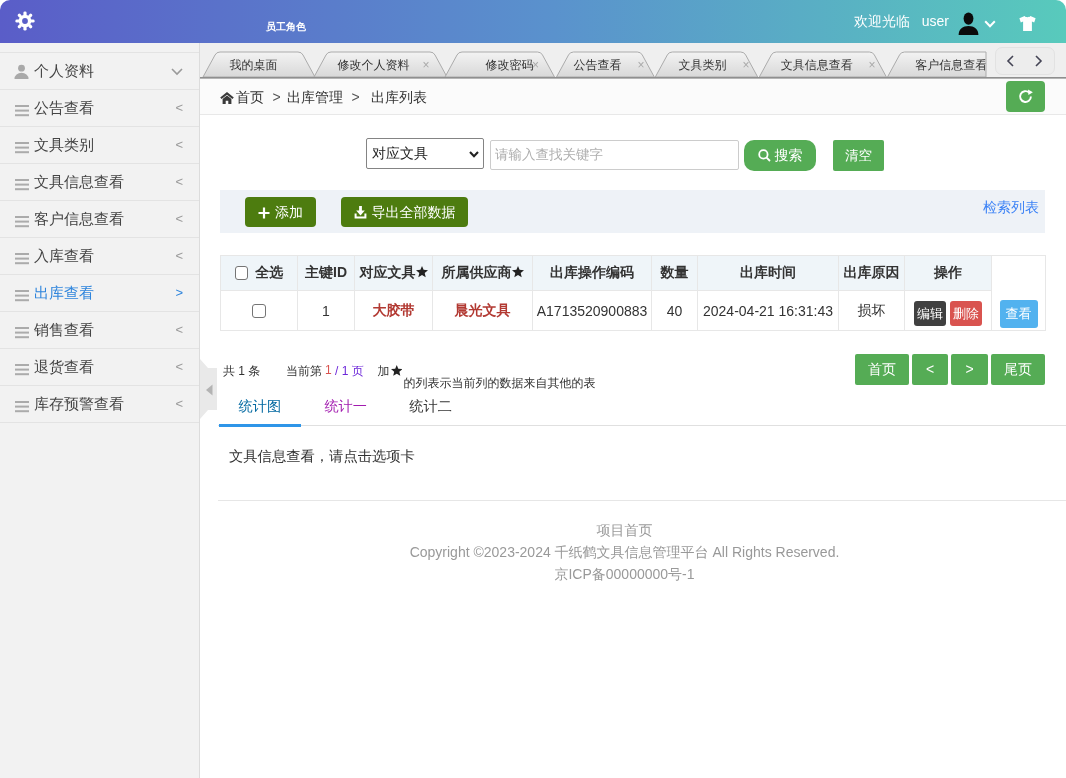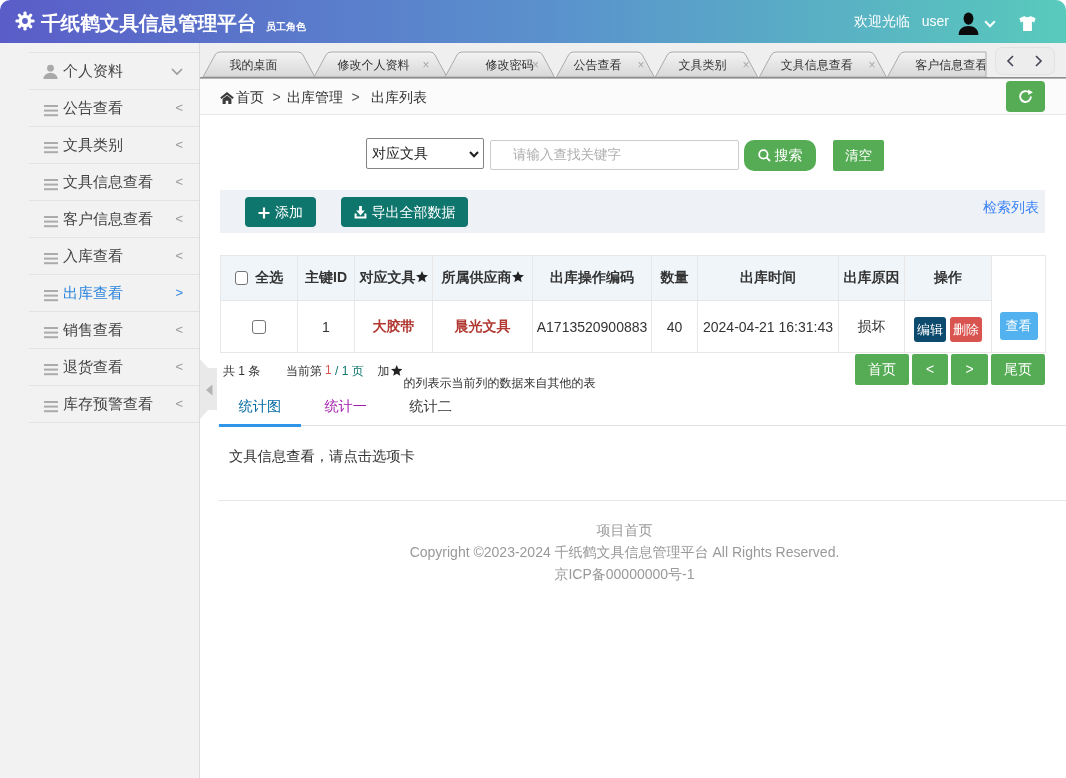--- a/index.html
+++ b/index.html
@@ -8,21 +8,21 @@
   .abs{position:absolute;}
   
   #hdr{left:0;top:0;width:1066px;height:43px;
     background:linear-gradient(90deg,#5a5dc8 0%,#5a92cd 52%,#58cabc 100%);
     border-radius:10px 10px 0 0;color:#fff;}
   #hdr .title{position:absolute;left:41px;top:10px;font-size:19.6px;font-weight:600;}
   #hdr .role{position:absolute;left:266px;top:19.5px;font-size:10px;font-weight:bold;}
   #hdr .welcome{position:absolute;left:854px;top:13px;font-size:14px;}
   
   #side{left:0;top:43px;width:199px;height:735px;background:#f2f2f2;border-right:1px solid #dcdcdc;}
-  .sitem{position:relative;height:36px;border-top:1px solid #e3e3e3;line-height:36px;font-size:15px;color:#444;margin-left:29px;}
+  .sitem{position:relative;height:36px;border-top:1px solid #e3e3e3;line-height:36px;font-size:15px;color:#444;}
   .sitem .txt{position:absolute;left:34px;}
   .sitem .chev{position:absolute;right:16px;color:#999;font-size:13px;font-family:"Liberation Sans",sans-serif;}
   .sitem.active{color:#2f85dc;}
   .ham{position:absolute;left:15px;top:14.5px;width:13.5px;height:2.2px;background:#ababab;
        box-shadow:0 4.6px 0 #ababab,0 9.2px 0 #ababab;}
   
   #tabbar{left:200px;top:43px;width:866px;height:36px;background:#efefef;}
   #navbox{left:995px;top:47px;width:58px;height:26px;background:#ededed;border:1px solid #e2e2e2;
      border-radius:7px;color:#566;}
   #crumb{left:200px;top:79px;width:866px;height:35px;background:#fbfbfb;border-bottom:1px solid #e8e8e8;
@@ -32,21 +32,21 @@
   #selbox{left:366px;top:138px;width:118px;height:31px;border:1px solid #848484;border-radius:2px;
      background:#fff;font-size:14px;color:#222;line-height:29px;box-sizing:border-box;}
   #inpbox{left:490px;top:140px;width:249px;height:30px;border:1px solid #ccc;border-radius:2px;
      background:#fff;font-size:13.5px;color:#aeaeae;line-height:28px;box-sizing:border-box;}
   #btnsearch{left:744px;top:140px;width:72px;height:31px;line-height:31px;text-align:center;
      font-size:14px;box-sizing:border-box;}
   #btnclear{left:833px;top:140px;width:51px;height:31px;line-height:31px;text-align:center;
      font-size:13.5px;box-sizing:border-box;}
   
   #toolbar{left:220px;top:190px;width:825px;height:43px;background:#eef2f7;}
-  .bbtn{position:absolute;background:#0f766e;color:#fff;border-radius:4px;font-size:14px;
+  .bbtn{position:absolute;background:#4d7c0f;color:#fff;border-radius:4px;font-size:14px;
      text-align:center;}
   
   table{border-collapse:collapse;}
   #tbl{left:220px;top:255px;}
   #tbl td,#tbl th{border:1px solid #e7e7e7;font-size:14px;color:#333;text-align:center;padding:0;}
   #tbl th{height:34px;background:#eff5f9;font-weight:bold;}
   #tbl td{height:39px;background:#fff;}
   #tbl td.redtxt{color:#b23932;font-weight:bold;}
   .minibtn{display:inline-block;height:25px;line-height:25px;padding:0 3px;border-radius:3px;
      color:#fff;font-size:13px;position:relative;top:3px;}
@@ -68,21 +68,20 @@
         <rect x="8.4" y="0.4" width="3.2" height="4.4" rx="1.4" transform="rotate(90 10 10)"></rect>
         <rect x="8.4" y="0.4" width="3.2" height="4.4" rx="1.4" transform="rotate(135 10 10)"></rect>
         <rect x="8.4" y="0.4" width="3.2" height="4.4" rx="1.4" transform="rotate(180 10 10)"></rect>
         <rect x="8.4" y="0.4" width="3.2" height="4.4" rx="1.4" transform="rotate(225 10 10)"></rect>
         <rect x="8.4" y="0.4" width="3.2" height="4.4" rx="1.4" transform="rotate(270 10 10)"></rect>
         <rect x="8.4" y="0.4" width="3.2" height="4.4" rx="1.4" transform="rotate(315 10 10)"></rect>
       </g>
     </g>
     <circle cx="10" cy="10" r="4.6" fill="none" stroke="#fff" stroke-width="3.4"></circle>
   </svg>
-  <span class="title">千纸鹤文具信息管理平台</span>
   <span class="role">员工角色</span>
   <span class="welcome">欢迎光临&nbsp;&nbsp;&nbsp;user</span>
   <svg class="abs" style="left:956px;top:11px" width="25" height="24" viewBox="0 0 25 24">
     <ellipse cx="12.5" cy="7.6" rx="4.9" ry="6.1" fill="#0b0b0b"></ellipse>
     <path d="M2.6 24 C2.6 17.8 7 14.9 12.5 14.9 C18 14.9 22.4 17.8 22.4 24 Z" fill="#0b0b0b"></path>
   </svg>
   <svg class="abs" style="left:984px;top:20px" width="12" height="8" viewBox="0 0 12 8">
     <path d="M1.2 1.2l4.8 5 4.8-5" stroke="#fff" stroke-width="2" fill="none"></path>
   </svg>
   <svg class="abs" style="left:1019px;top:16px" width="17" height="15" viewBox="0 0 17 15">
@@ -219,21 +218,21 @@
     <path d="M11.0 1.6 L15.9 4.3 L11.4 6.9 Z" fill="#fff"></path>
   </svg>
 </div>
 
 <div id="selbox" class="abs">
   <span style="margin-left:5px">对应文具</span>
   <svg class="abs" style="right:4px;top:12px" width="10" height="7" viewBox="0 0 10 7">
       <path d="M1 1l4 4.2L9 1" stroke="#222" stroke-width="2.1" fill="none"></path>
     </svg>
 </div>
-<div id="inpbox" class="abs"><span style="margin-left:22px">请输入查找关键字</span></div>
+<div id="inpbox" class="abs"><span style="margin-left:4px">请输入查找关键字</span></div>
 <div id="btnsearch" class="abs gbtn" style="border-radius:10px">
   <svg style="vertical-align:-2px;margin-right:4px" width="13" height="13" viewBox="0 0 13 13">
     <circle cx="5.4" cy="5.4" r="4.2" stroke="#fff" stroke-width="1.8" fill="none"></circle>
     <path d="M8.6 8.6L12 12" stroke="#fff" stroke-width="1.8"></path>
   </svg>搜索</div>
 <div id="btnclear" class="abs gbtn" style="border-radius:2px">清空</div>
 
 <div id="toolbar" class="abs"></div>
 <div class="bbtn abs" style="left:245px;top:197px;width:71px;height:30px;line-height:30px;">
   <svg style="vertical-align:-1.5px;margin-right:5px" width="12" height="12" viewBox="0 0 12 12">
@@ -257,41 +256,41 @@
           </svg></th>
     <th style="width:99px">所属供应商<svg width="12" height="12" viewBox="0 0 12 12" style="vertical-align:-1px">
             <path d="M6 0l1.6 3.8 4.4.4-3.3 2.8 1 4.2L6 9l-3.7 2.2 1-4.2L0 4.2l4.4-.4z" fill="#222"></path>
           </svg></th>
     <th style="width:118px">出库操作编码</th>
     <th style="width:45px">数量</th>
     <th style="width:140px">出库时间</th>
     <th style="width:65px">出库原因</th>
     <th style="width:86px">操作</th>
     <td rowspan="2" style="background:#fff;width:53px;vertical-align:top;padding:44px 0 0;line-height:0;height:0;">
-          <div style="display:block;margin:12px auto;width:38px;height:28px;line-height:28px;border-radius:3px;background:#52b2ef;color:#fff;font-size:13px;text-align:center;">查看</div>
+          <div style="display:block;margin:0 auto;width:38px;height:28px;line-height:28px;border-radius:3px;background:#52b2ef;color:#fff;font-size:13px;text-align:center;">查看</div>
         </td>
   </tr>
   <tr>
     <td><span style="display:inline-block;width:11.5px;height:11.5px;border:1px solid #757575;border-radius:3px;background:#fff;vertical-align:-2px"></span></td>
     <td>1</td>
     <td class="redtxt">大胶带</td>
     <td class="redtxt">晨光文具</td>
     <td>A1713520900883</td>
     <td>40</td>
     <td>2024-04-21 16:31:43</td>
     <td>损坏</td>
-    <td><span class="minibtn" style="background:#0c4a6e">编辑</span><span class="minibtn" style="background:#d9534f;margin-left:4px">删除</span></td>
+    <td><span class="minibtn" style="background:#404040">编辑</span><span class="minibtn" style="background:#d9534f;margin-left:4px">删除</span></td>
   </tr>
 </tbody>
   </table>
 
 <div style="position:absolute;left:223px;top:363px;font-size:12px;color:#333">共 1 条</div>
 <div style="position:absolute;left:286px;top:363px;font-size:12px;color:#333">当前第</div>
 <div style="position:absolute;left:325px;top:363px;font-size:12px;color:#d9534f">1</div>
-<div style="position:absolute;left:335px;top:363px;font-size:12px;color:#0f766e">/ 1 页</div>
+<div style="position:absolute;left:335px;top:363px;font-size:12px;color:#6d28d9">/ 1 页</div>
 <div style="position:absolute;left:377.5px;top:363px;font-size:12px;color:#333">加</div>
 <svg style="position:absolute;left:390.5px;top:365px" width="11.5" height="11.5" viewBox="0 0 12 12">
     <path d="M6 0l1.6 3.8 4.4.4-3.3 2.8 1 4.2L6 9l-3.7 2.2 1-4.2L0 4.2l4.4-.4z" fill="#222"></path>
   </svg>
 <div style="position:absolute;left:403.5px;top:375px;font-size:12px;color:#333">的列表示当前列的数据来自其他的表</div>
 <div class="pgbtn gbtn" style="left:855px;width:54px">首页</div>
 <div class="pgbtn gbtn" style="left:912px;width:36px">&lt;</div>
 <div class="pgbtn gbtn" style="left:951px;width:37px">&gt;</div>
 <div class="pgbtn gbtn" style="left:991px;width:54px">尾页</div>
 

